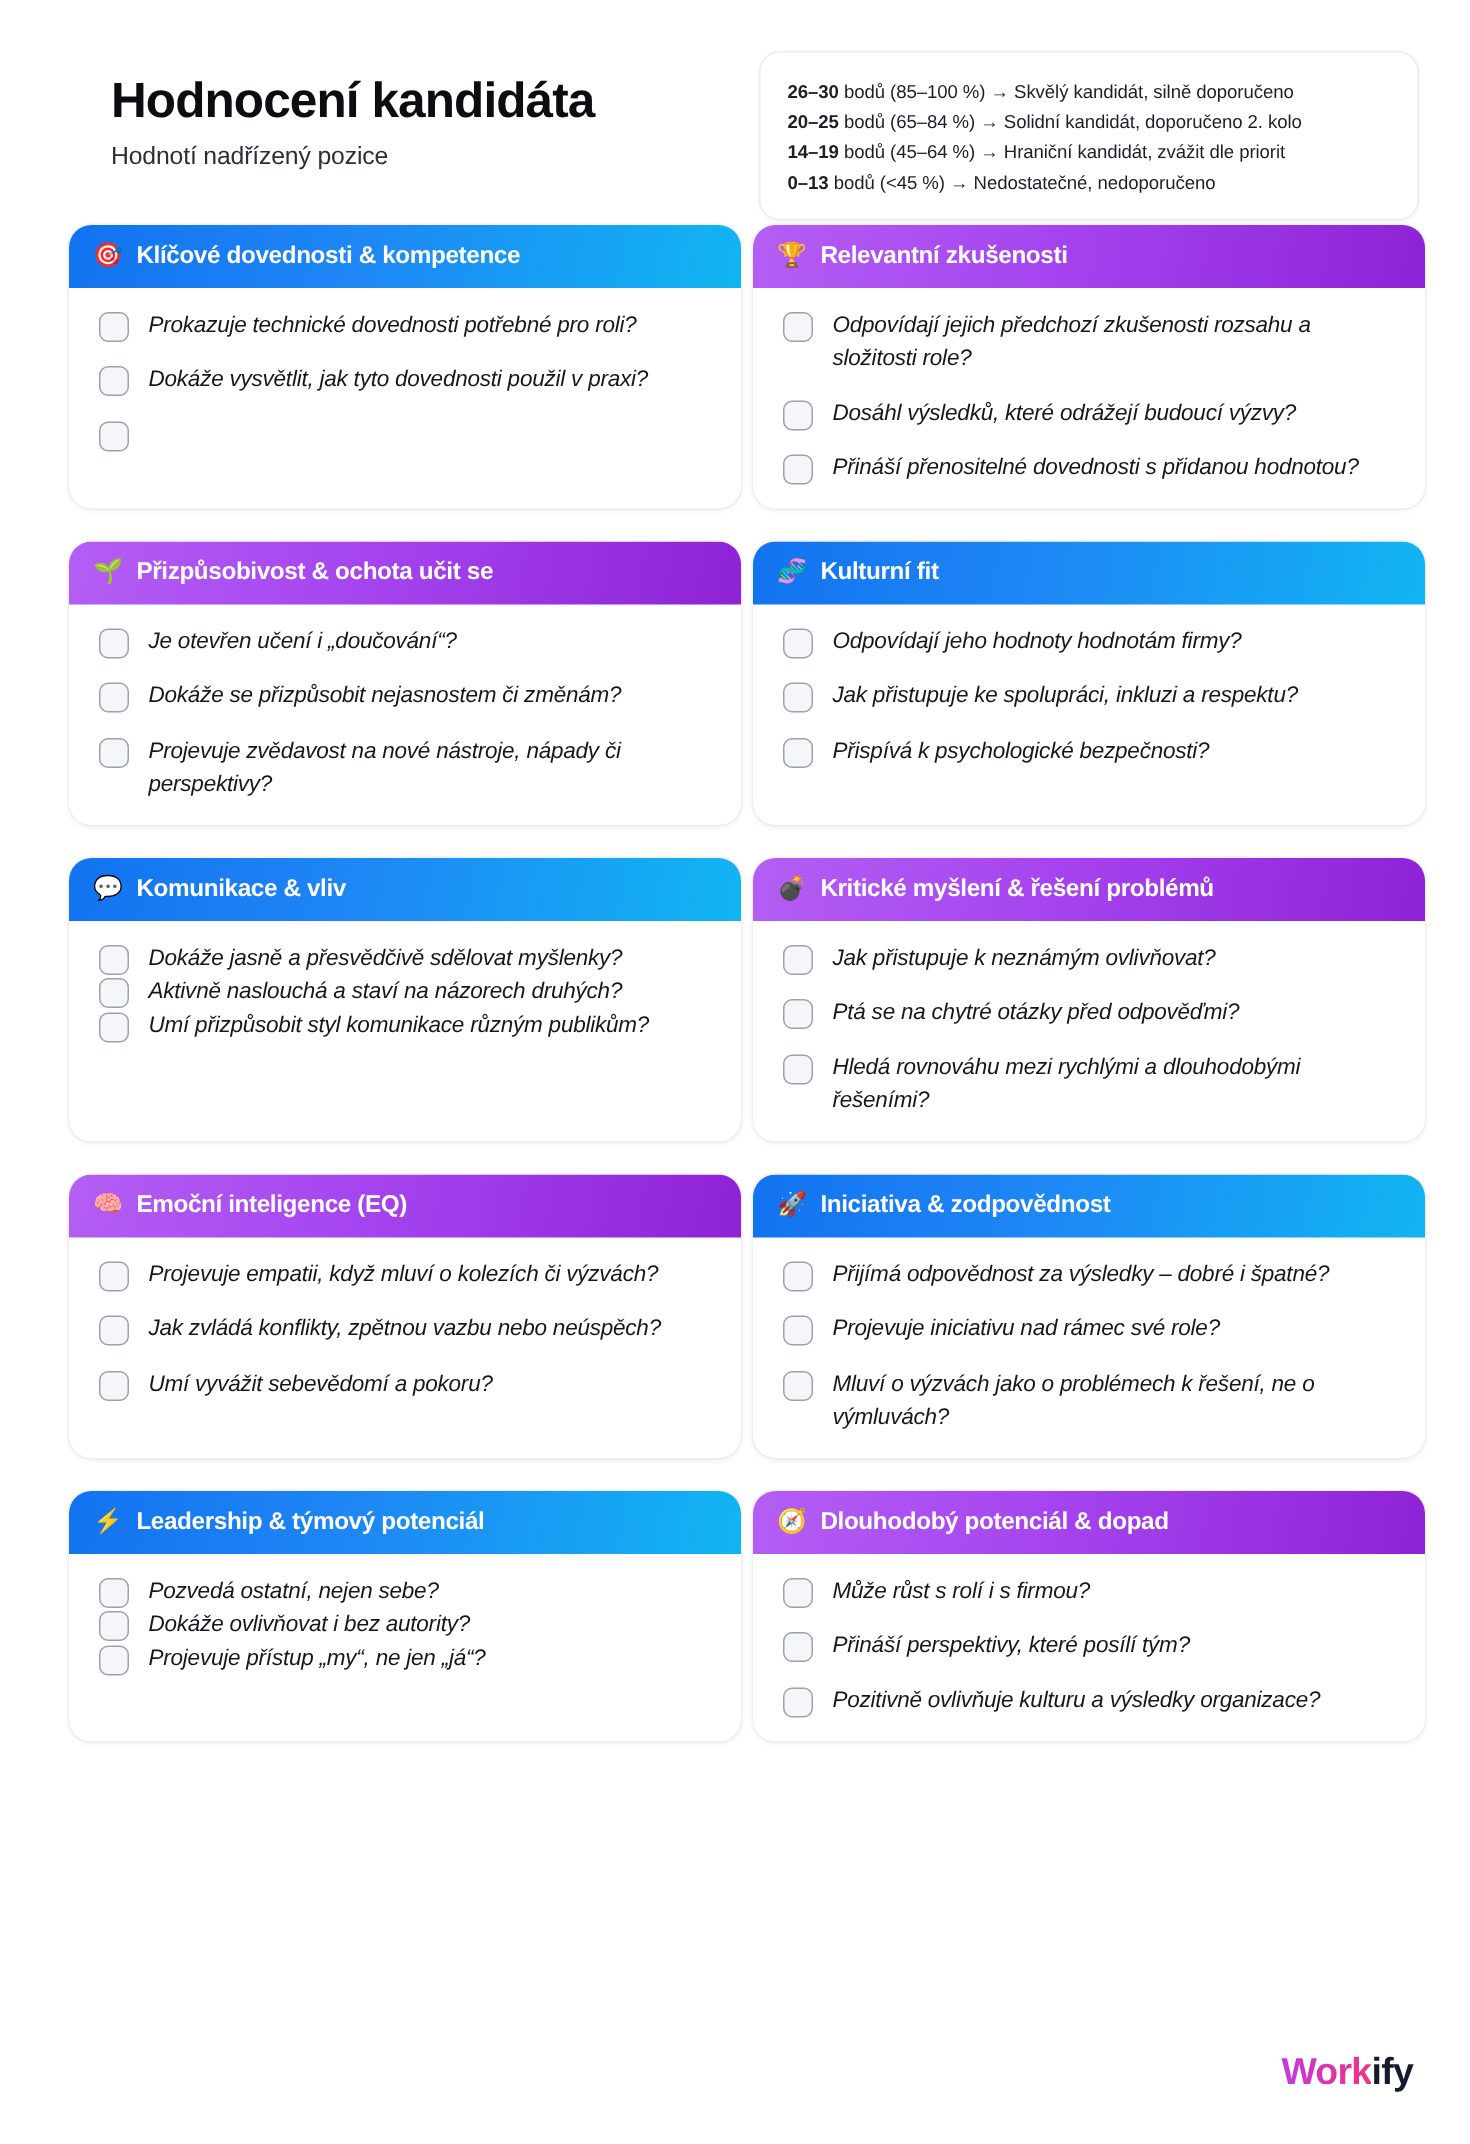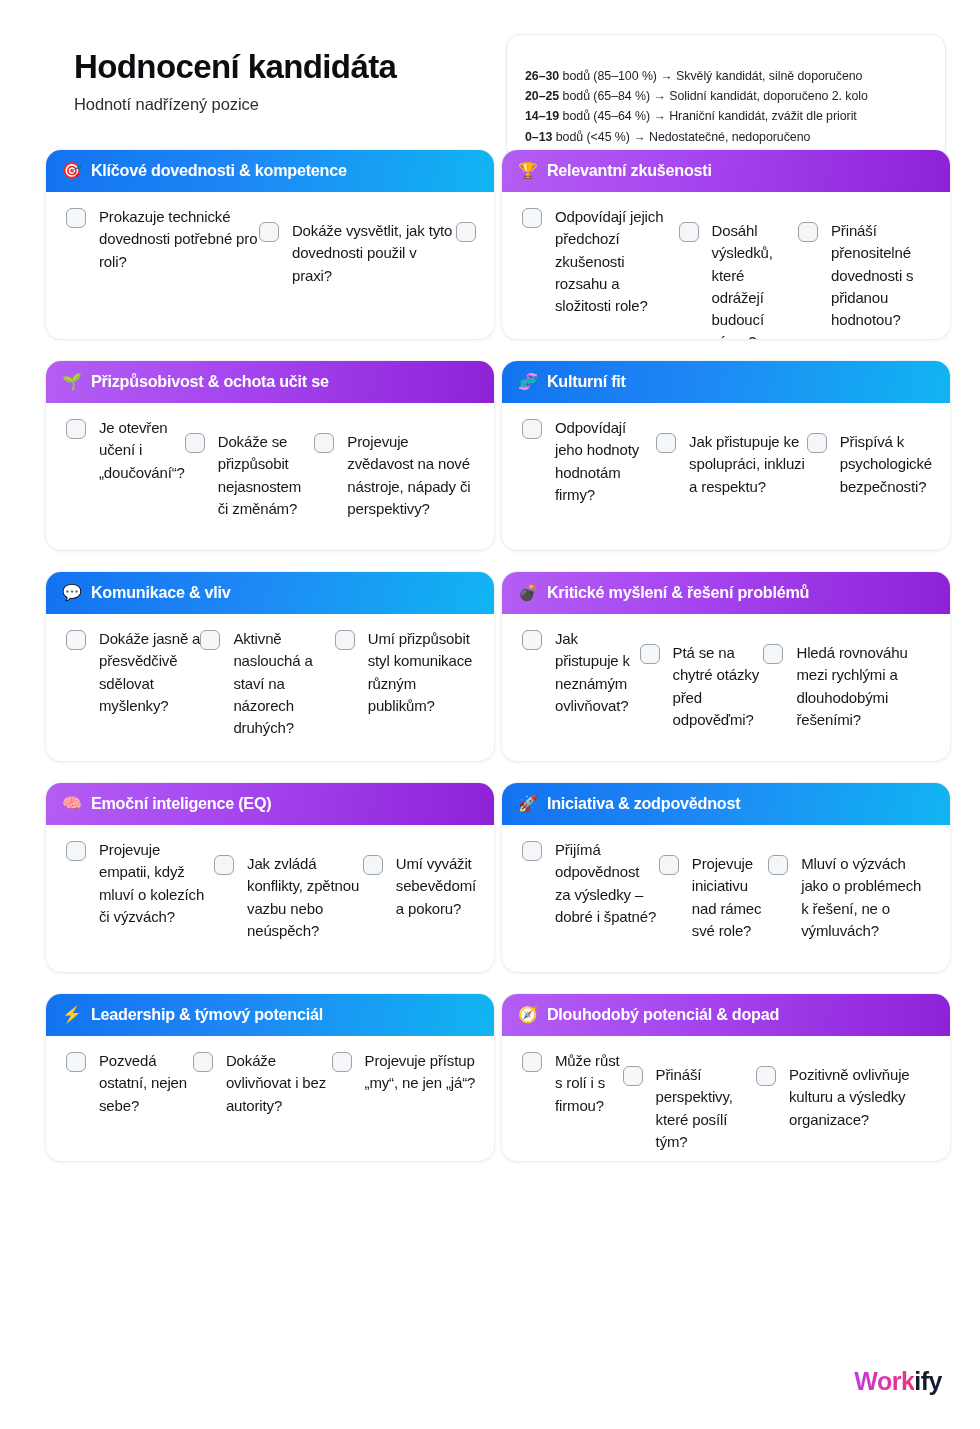--- a/index.html
+++ b/index.html
@@ -48,21 +48,21 @@
     margin-top: 9px;
     letter-spacing: -0.1px;
   }
 
   .legend {
     width: 440px;
     background: #ffffff;
     border: 1px solid #e9ecef;
     border-radius: 14px;
     box-shadow: 0 1px 3px rgba(16,24,40,0.05);
-    padding: 31px 18px 14px 18px;
+    padding: 16px 18px 14px 18px;
   }
 
   .legend-row {
     font-size: 12.4px;
     line-height: 1.63;
     color: #1b1f26;
     white-space: nowrap;
     letter-spacing: -0.05px;
   }
   .legend-row .rng { font-weight: 700; }
@@ -108,23 +108,24 @@
   .card-title {
     font-size: 16.2px;
     font-weight: 700;
     letter-spacing: -0.25px;
     line-height: 1.2;
   }
 
   .card-body {
     padding: 14px 18px 16px 20px;
     display: flex;
-    flex-direction: row;
+    flex-direction: column;
     flex: 1 1 auto;
     justify-content: flex-start;
+    font-style: italic;
   }
 
   .check-item {
     display: flex;
     align-items: flex-start;
     gap: 13px;
     padding: 0;
   }
 
   .checkbox {

